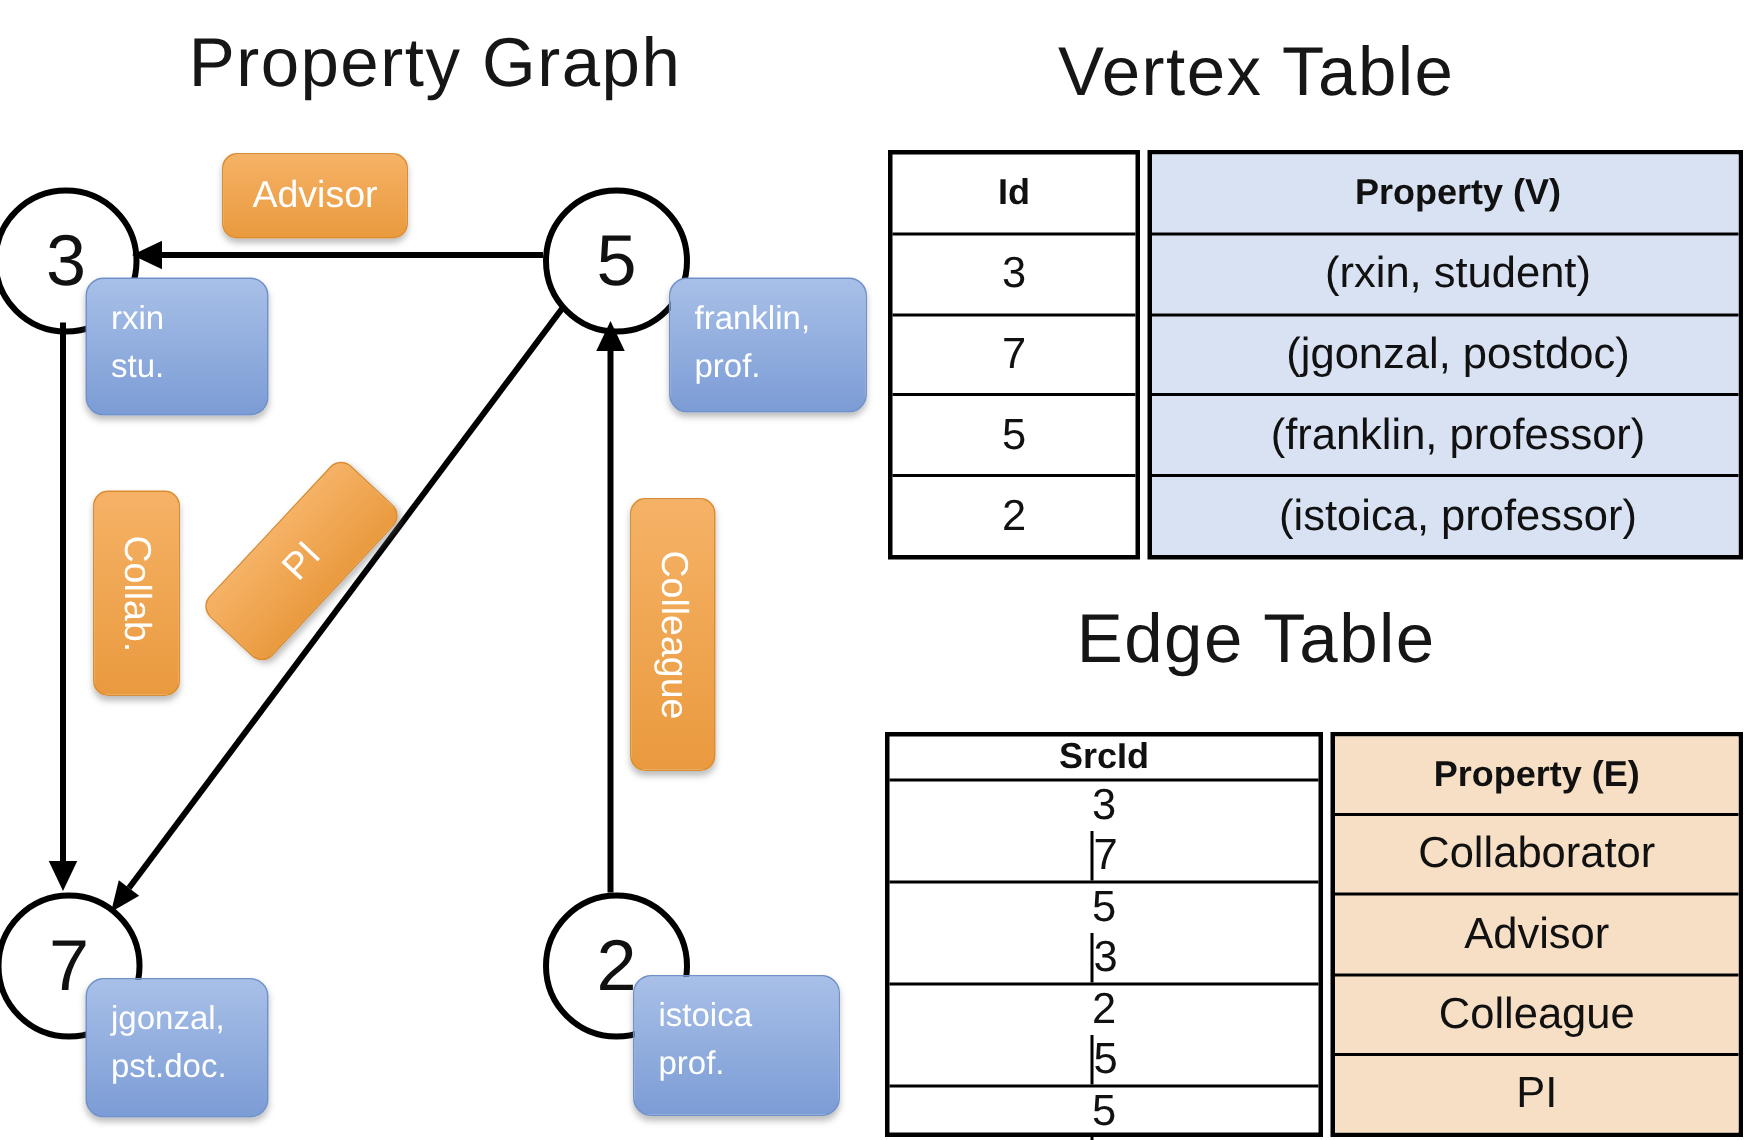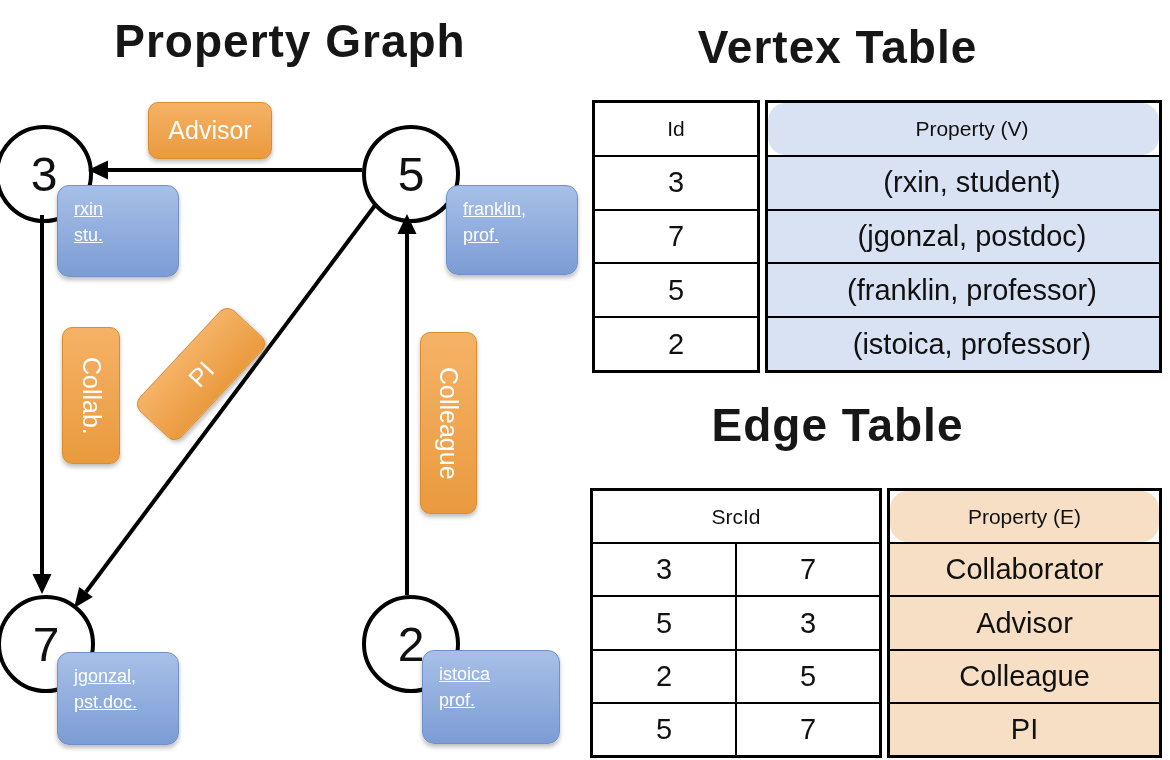--- a/index.html
+++ b/index.html
@@ -2,21 +2,21 @@
 <html><head>
 <meta charset="utf-8">
 <style>
   html,body{margin:0;padding:0;}
   body{
     width:1170px;height:760px;position:relative;overflow:hidden;
     background:#ffffff;
     font-family:"Liberation Sans", sans-serif;
     color:#111;
   }
-  .abs{position:absolute;font-weight:bold;}
+  .abs{position:absolute;}
   .big-title{
     font-size:46px;
     letter-spacing:1px;
     color:#161616;
     text-align:center;
     white-space:nowrap;
   }
   
   .node{
     position:absolute;width:90px;height:90px;border-radius:50%;
@@ -33,37 +33,37 @@
     display:flex;align-items:center;justify-content:center;
     color:#fff;font-size:25px;z-index:4;
   }
   .vtext{writing-mode:vertical-rl;text-orientation:mixed;}
   
   .vprop{
     position:absolute;border-radius:12px;
     background:linear-gradient(180deg,#A8C0E8 0%,#7C9CD5 100%);
     border:1px solid #6F90C8;
     box-shadow:0 3px 4px rgba(110,110,110,.45);
-    color:#fff;font-size:18px;line-height:1.45;
-    padding:10px 8px 6px 16px;z-index:3;text-decoration:underline;
+    color:#fff;font-size:22px;line-height:1.45;
+    padding:10px 8px 6px 16px;z-index:3;
   }
   
   .tbox{
     position:absolute;border:3px solid #000;background:#fff;
     display:flex;flex-direction:column;z-index:2;
   }
   .trow{
     flex:1;display:flex;align-items:center;justify-content:center;
     font-size:29px;border-top:2px solid #000;
   }
   .trow:first-child{border-top:none;}
-  .trow.th{font-weight:normal;font-size:21px;border-radius:18px;}
+  .trow.th{font-weight:bold;font-size:24px;}
   .bluefill{background:#D9E2F3;padding-left:17px;}
   .tanfill{background:#F6DFC4;text-align:right;}
-  .split{display:flex;flex-direction:row;padding:0;}
+  .split{display:flex;flex-direction:column;padding:0;}
   .split .cell{
     flex:1;display:flex;align-items:center;justify-content:center;
     height:100%;
   }
   .split .cell.divide{border-left:2px solid #000;}
   svg{position:absolute;left:0;top:0;z-index:2;pointer-events:none;}
 </style>
 </head>
 <body>
 

